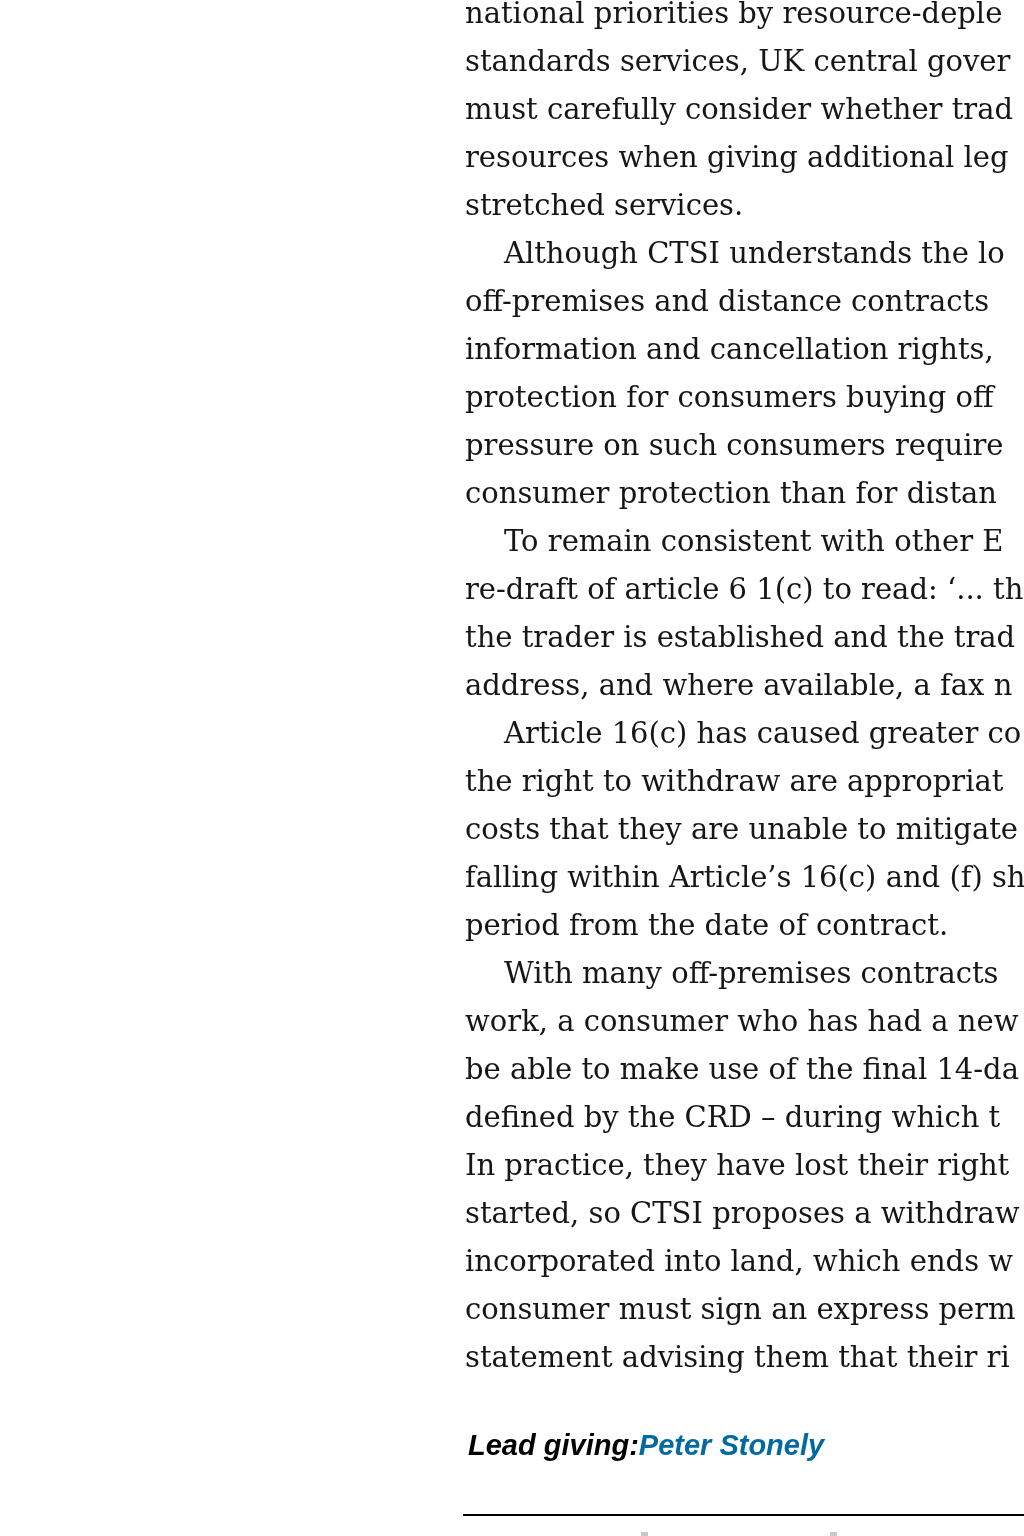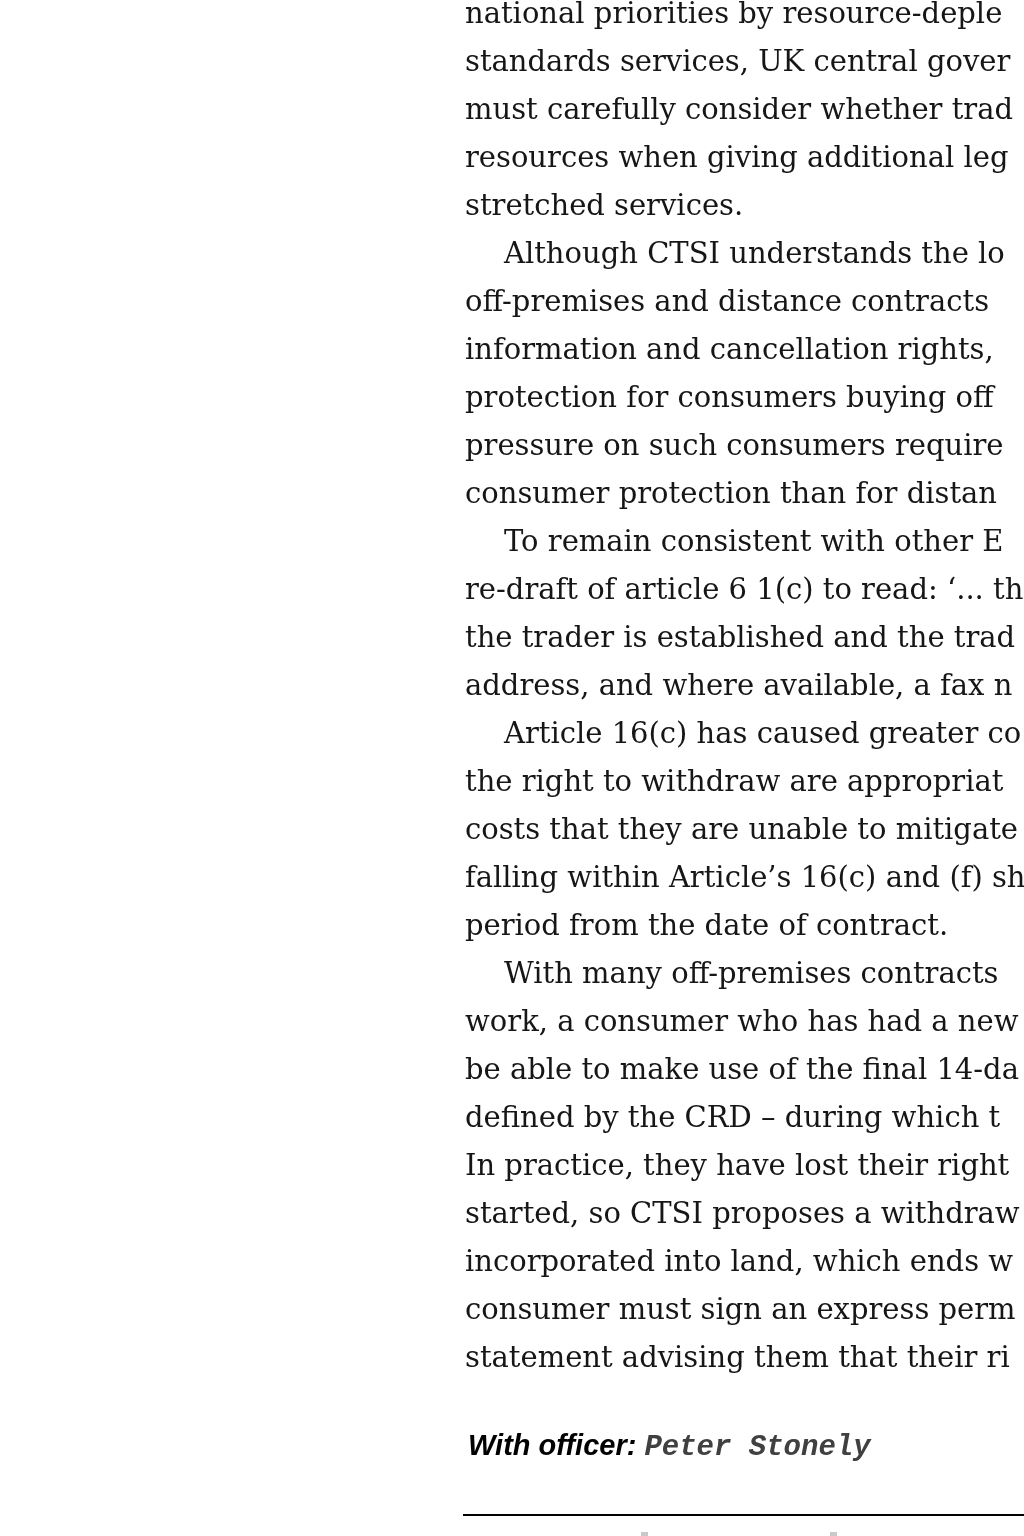--- a/index.html
+++ b/index.html
@@ -36,23 +36,22 @@
     top: 1428px;
     font-family: "Liberation Sans", sans-serif;
     font-weight: bold;
     font-style: italic;
     font-size: 29px;
     line-height: 34px;
     white-space: nowrap;
     color: #000000;
   }
   .lead-officer .officer-name {
-    color: #404040;
-    margin-left: 8px;
-    font-family: Liberation Mono, monospace;
+    color: #0369a1;
+    margin-left: 0;
   }
   .divider-rule {
     position: absolute;
     left: 463px;
     top: 1514px;
     width: 561px;
     height: 2px;
     background: #000000;
   }
   .cut-fragment {
@@ -94,19 +93,19 @@
     <div class="body-line">be able to make use of the final 14-da</div>
     <div class="body-line">defined by the CRD – during which t</div>
     <div class="body-line">In practice, they have lost their right</div>
     <div class="body-line">started, so CTSI proposes a withdraw</div>
     <div class="body-line">incorporated into land, which ends w</div>
     <div class="body-line">consumer must sign an express perm</div>
     <div class="body-line">statement advising them that their ri</div>
   </div>
 
 <div class="lead-officer">
-  <span>With officer:</span><span class="officer-name">Peter Stonely</span>
+  <span>Lead giving:</span><span class="officer-name">Peter Stonely</span>
 </div>
 
 <div class="divider-rule"></div>
 
 <div class="cut-fragment frag-1"></div>
 <div class="cut-fragment frag-2"></div>
 
 </body></html>

